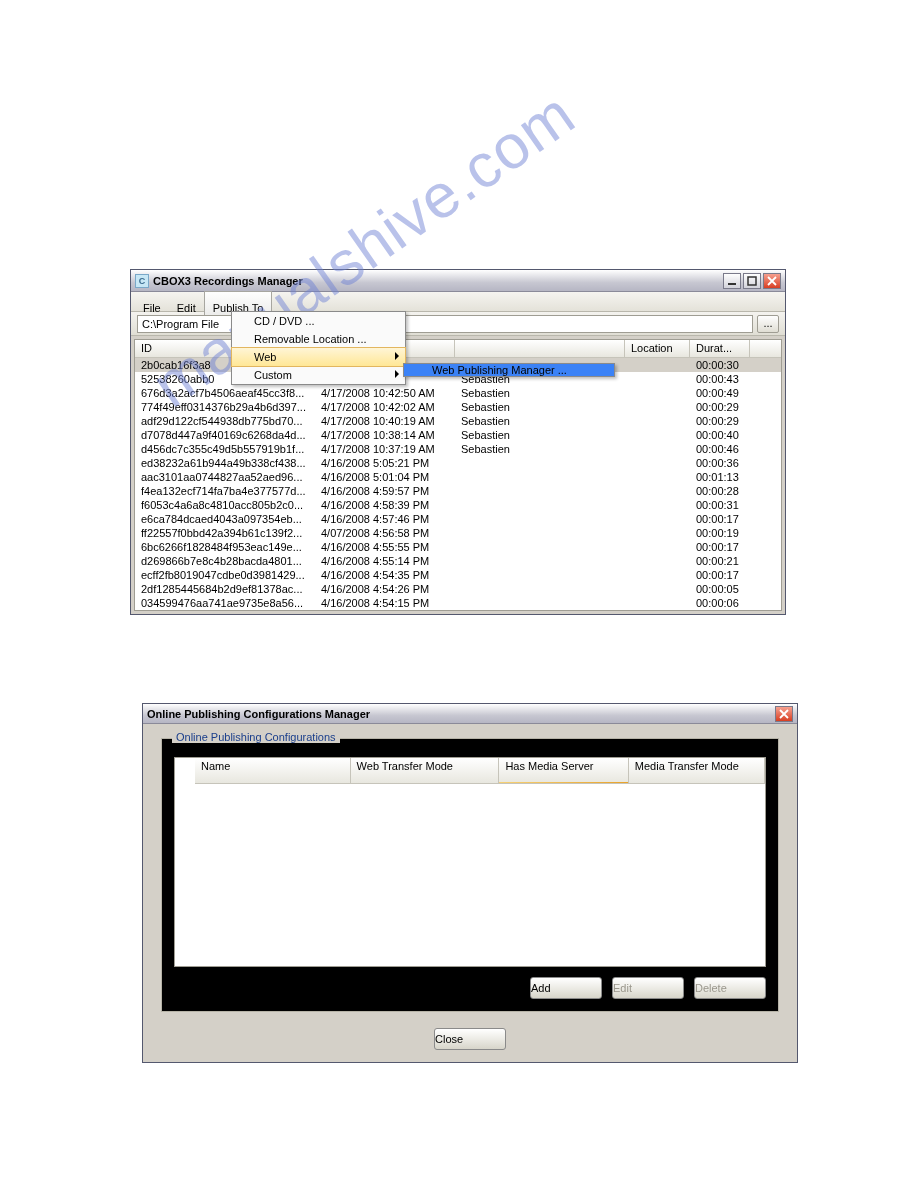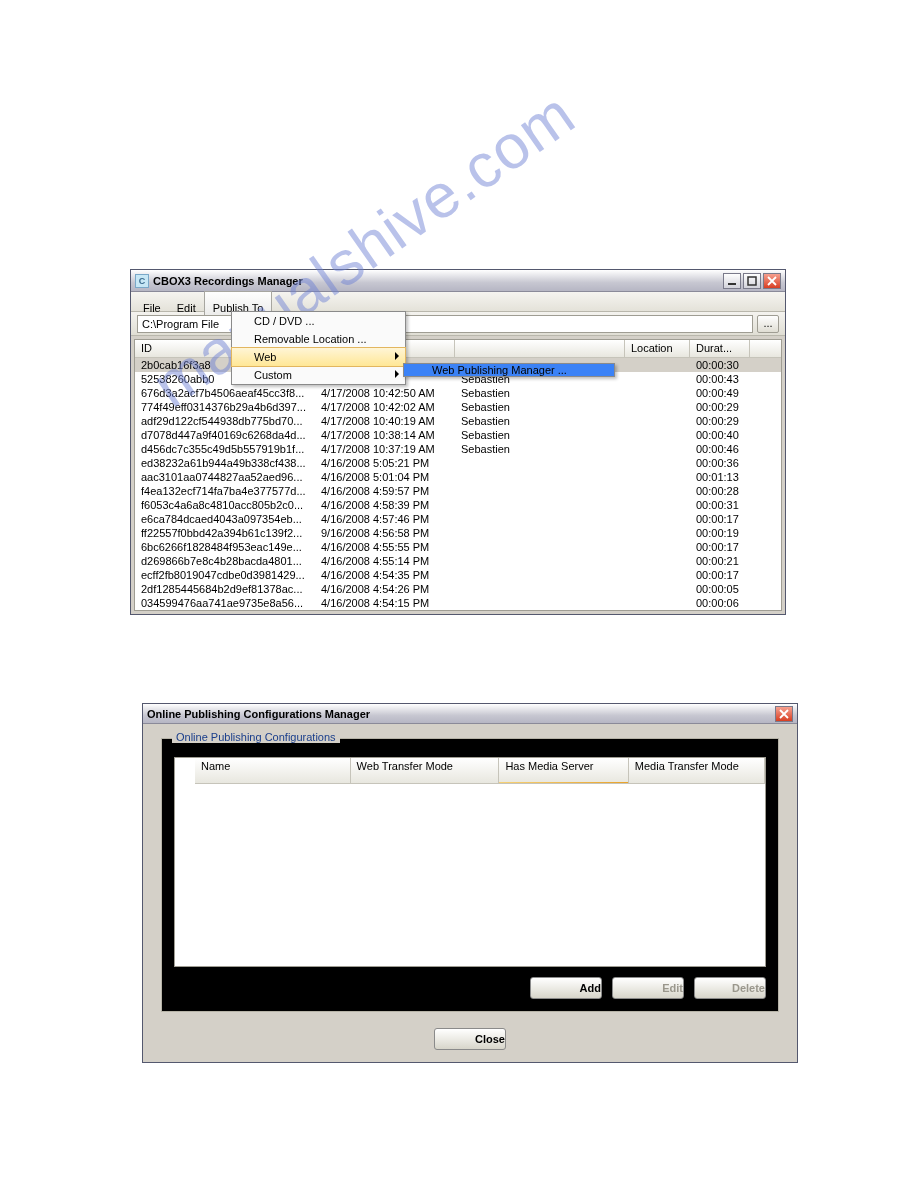--- a/index.html
+++ b/index.html
@@ -255,24 +255,23 @@
     display: flex;
     justify-content: flex-end;
     gap: 10px;
     margin-top: 10px;
   }
   .wbtn {
     width: 72px; height: 22px;
     background: linear-gradient(to bottom, #ffffff 0%, #ecebe5 50%, #d7d5ca 100%);
     border: 1px solid #8a8a8a;
     border-radius: 3px;
-    text-align: right;
+    text-align: left;
     line-height: 20px;
     cursor: pointer;
-    font-weight: bold;
   }
   .wbtn.disabled { color: #9a978c; cursor: default; }
 
   .closebar {
     display: flex;
     justify-content: center;
     padding: 8px 0 12px 0;
   }
 
   
@@ -434,21 +433,21 @@
         </div>
         <div class="trow">
           <div class="td col-id">e6ca784dcaed4043a097354eb...</div>
           <div class="td col-date">4/16/2008 4:57:46 PM</div>
           <div class="td col-auth"></div>
           <div class="td col-loc"></div>
           <div class="td col-dur">00:00:17</div>
         </div>
         <div class="trow">
           <div class="td col-id">ff22557f0bbd42a394b61c139f2...</div>
-          <div class="td col-date">9/16/2008 4:56:58 PM</div>
+          <div class="td col-date">4/07/2008 4:56:58 PM</div>
           <div class="td col-auth"></div>
           <div class="td col-loc"></div>
           <div class="td col-dur">00:00:19</div>
         </div>
         <div class="trow">
           <div class="td col-id">6bc6266f1828484f953eac149e...</div>
           <div class="td col-date">4/16/2008 4:55:55 PM</div>
           <div class="td col-auth"></div>
           <div class="td col-loc"></div>
           <div class="td col-dur">00:00:17</div>

